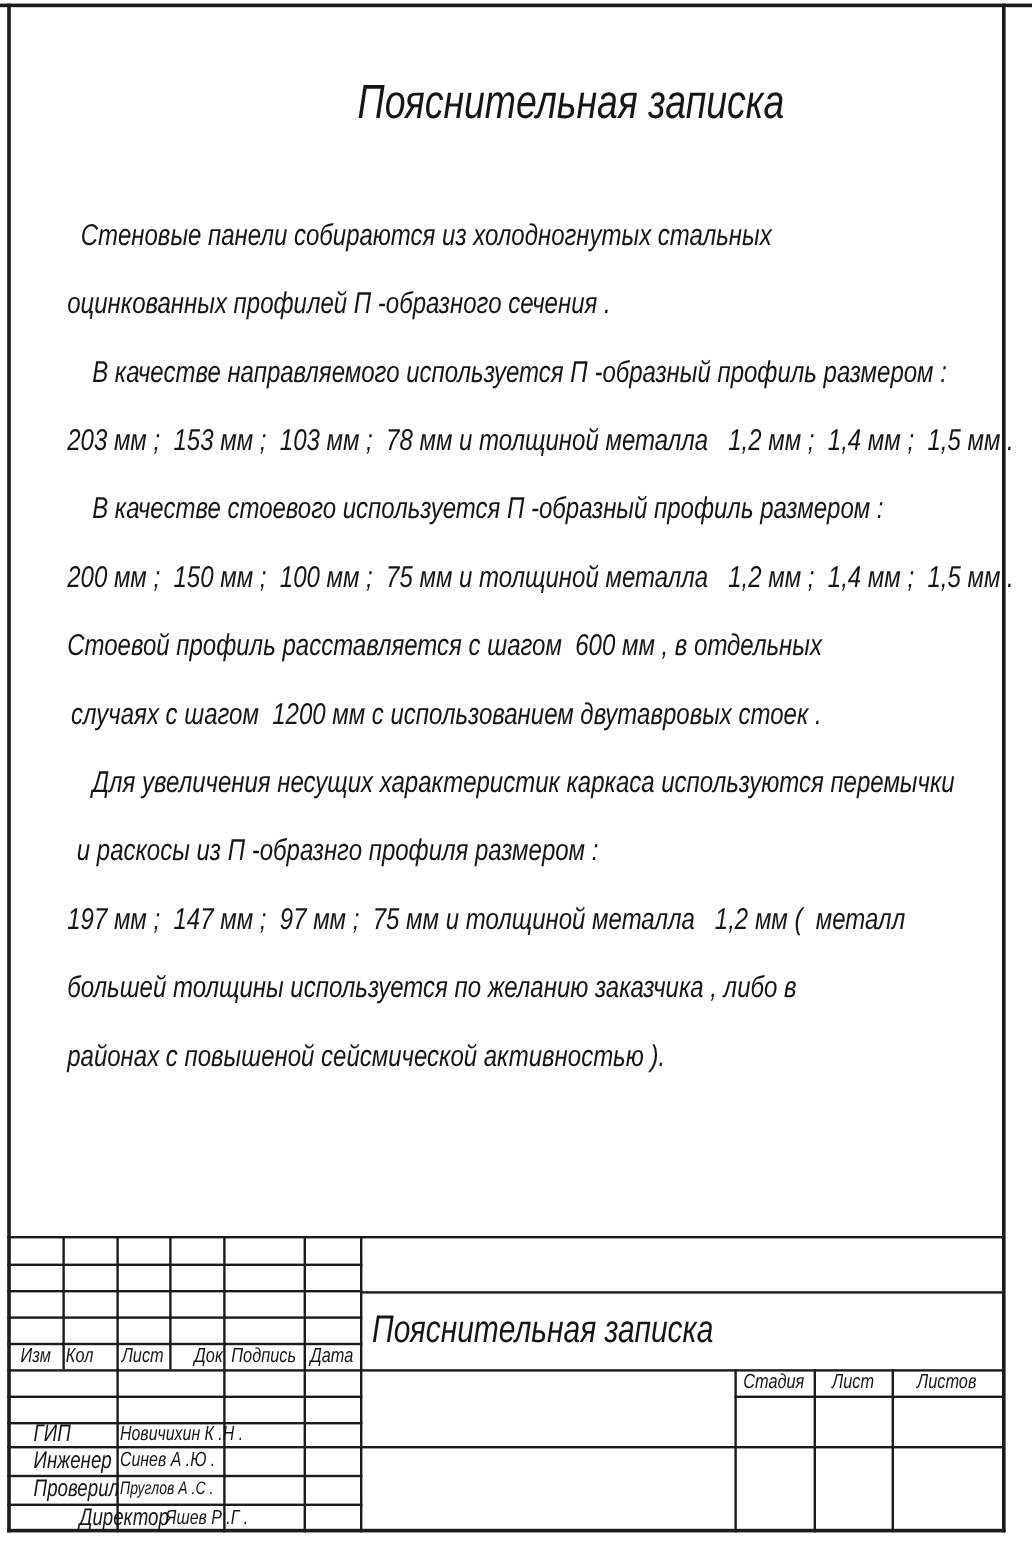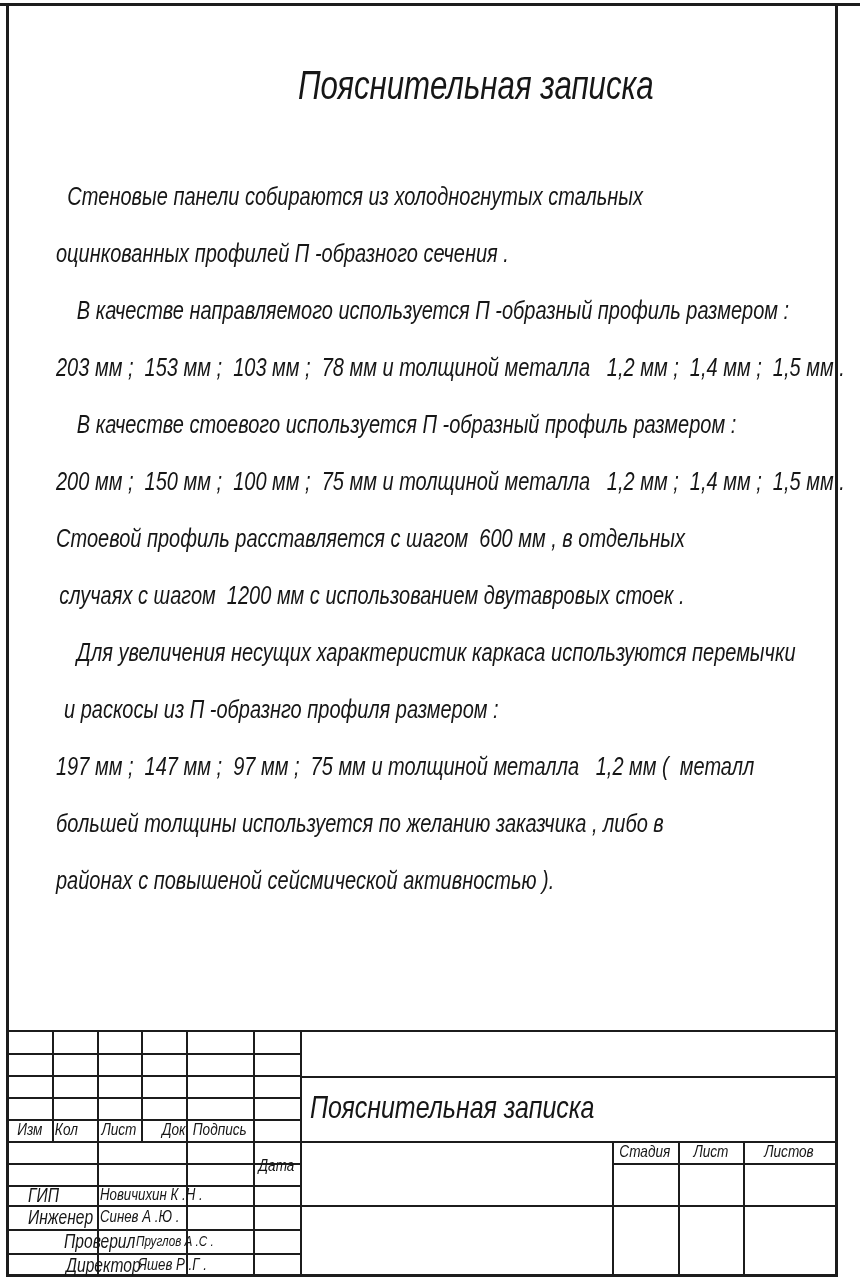--- a/index.html
+++ b/index.html
@@ -39,21 +39,21 @@
   .rev-h{top:1119px;height:22px;line-height:22px;border-radius:11px;}
   .stage-h{top:1141px;height:22px;line-height:22px;}
   .sig-role{
     position:absolute;left:28px;font-size:20px;white-space:pre;
   }
   .sig-name{
     position:absolute;left:100px;font-size:17px;white-space:pre;
   }
   .r0{top:1185px;height:20px;line-height:20px;}
   .r1{top:1205px;height:24px;line-height:24px;}
-  .r2{top:1229px;height:24px;line-height:24px;margin-left:36px;}
+  .r2{top:1229px;height:24px;line-height:24px;}
   .r3{top:1253px;height:24px;line-height:24px;margin-left:38px;}
 </style>
 </head>
 <body>
 
 <div class="sheet">
 
   <div>
     <div class="hl thick" style="left:0;top:3px;width:860px;"></div>
     <div class="hl thick" style="left:6px;top:1274px;width:832px;"></div>
@@ -108,21 +108,21 @@
 
   <div>
 
     <div class="tb-title"><span class="cnd">Пояснительная записка</span></div>
 
     <div class="tb-cell rev-h" style="left:7px;width:45px;"><span class="cndC">Изм</span></div>
     <div class="tb-cell rev-h" style="left:52px;width:29px;"><span class="cndC">Кол</span></div>
     <div class="tb-cell rev-h" style="left:97px;width:44px;"><span class="cndC">Лист</span></div>
     <div class="tb-cell rev-h" style="left:141px;width:65px;"><span class="cndC">Док</span></div>
     <div class="tb-cell rev-h" style="left:186px;width:67px;"><span class="cndC">Подпись</span></div>
-    <div class="tb-cell rev-h" style="left:253px;width:47px;margin-top:36px;"><span class="cndC">Дата</span></div>
+    <div class="tb-cell rev-h" style="left:253px;width:47px;"><span class="cndC">Дата</span></div>
 
     <div class="tb-cell stage-h" style="left:612px;width:66px;"><span class="cndC">Стадия</span></div>
     <div class="tb-cell stage-h" style="left:678px;width:65px;"><span class="cndC">Лист</span></div>
     <div class="tb-cell stage-h" style="left:743px;width:92px;"><span class="cndC">Листов</span></div>
 
     <div class="sig-role r0"><span class="cnd">ГИП</span></div>
     <div class="sig-name r0" style="font-size:17px;"><span class="cnd">Новичихин К .Н .</span></div>
 
     <div class="sig-role r1"><span class="cnd">Инженер</span></div>
     <div class="sig-name r1"><span class="cnd">Синев А .Ю .</span></div>

